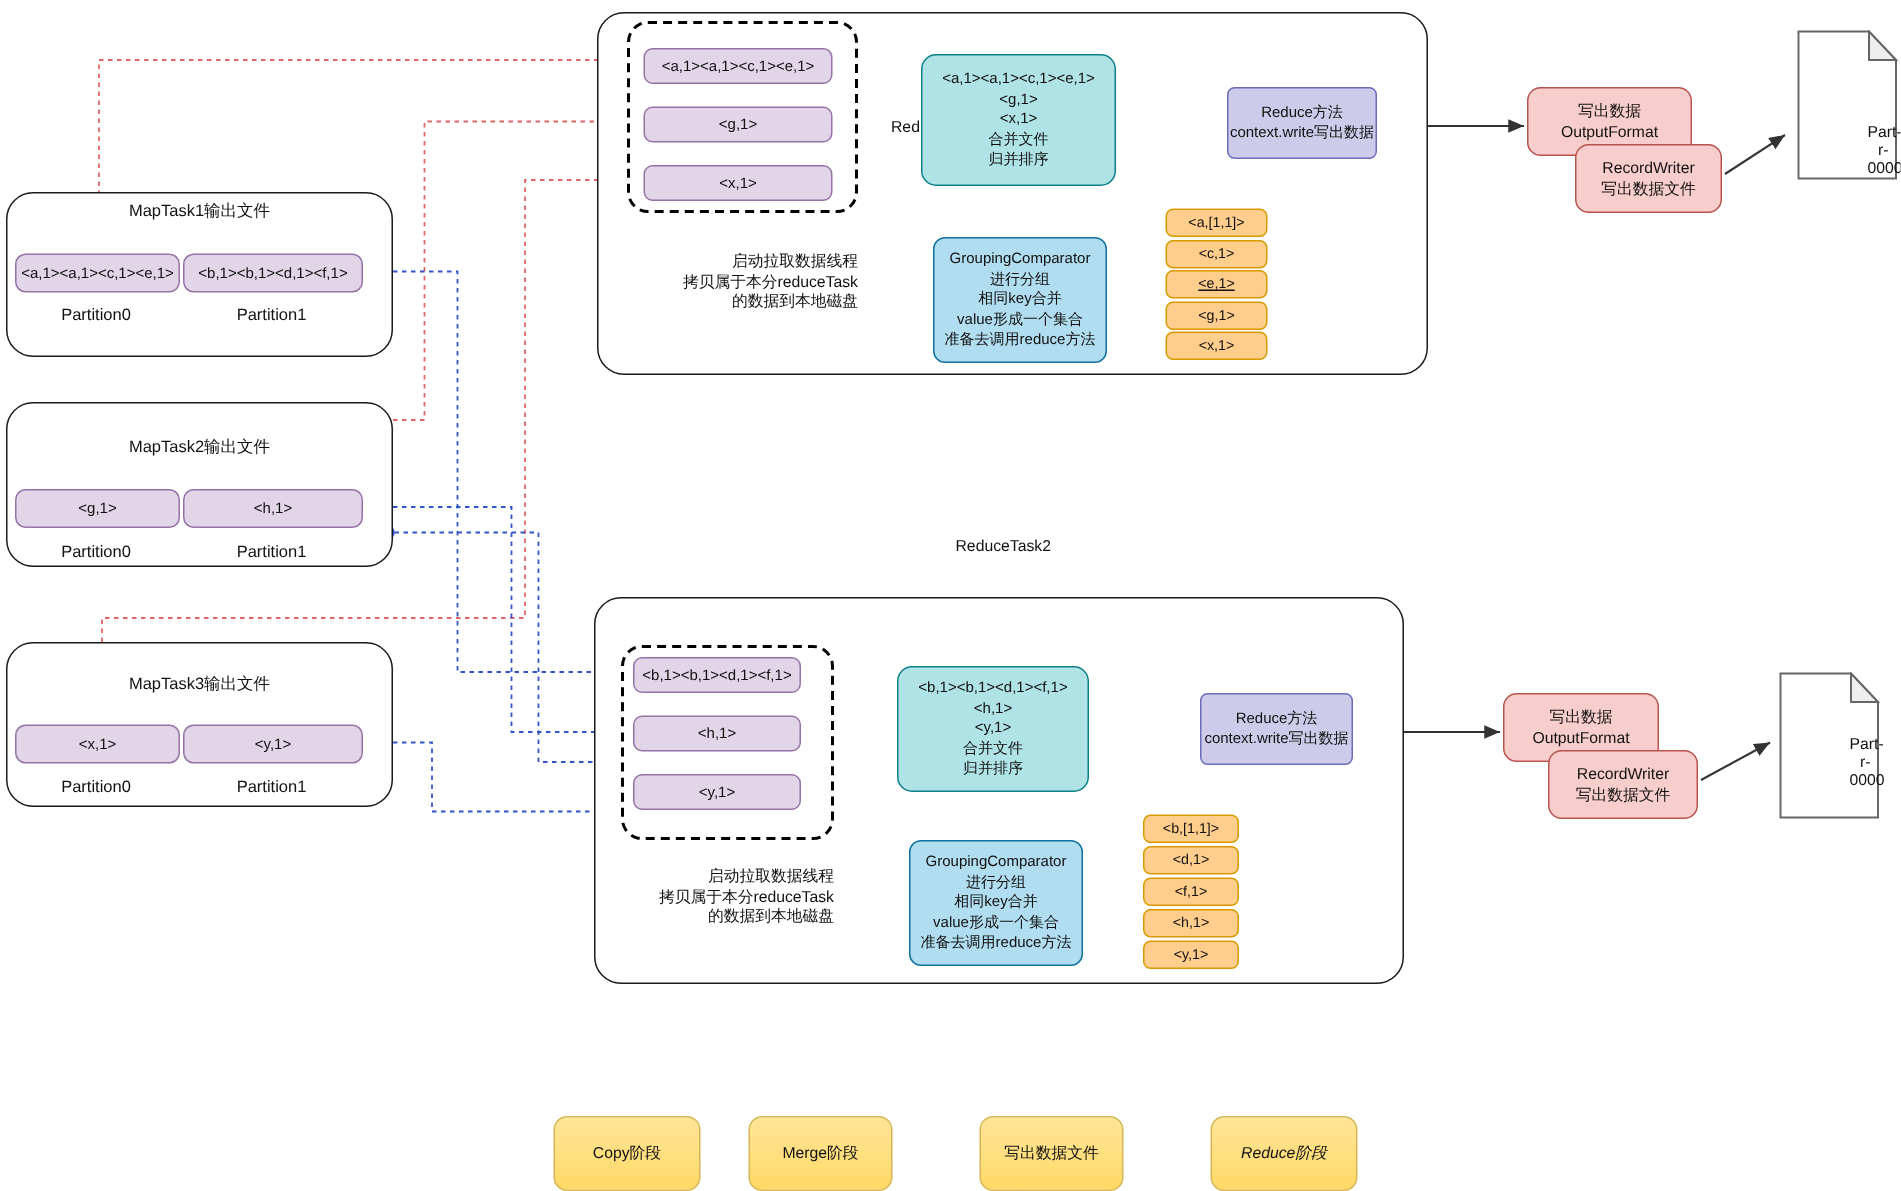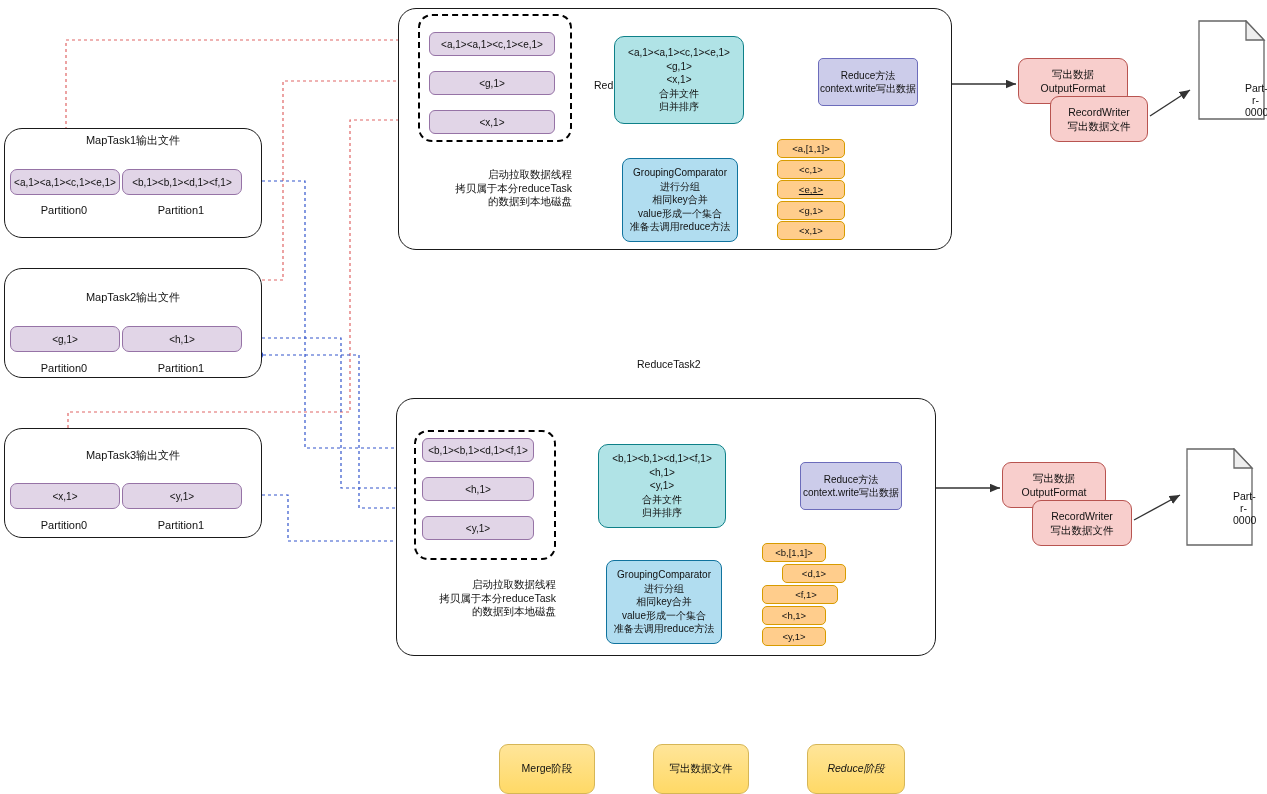--- a/index.html
+++ b/index.html
@@ -254,22 +254,22 @@
 
   <div class="node blue" style="left:606px;top:560px;width:116px;height:84px;">
     <div>GroupingComparator</div>
     <div>进行分组</div>
     <div>相同key合并</div>
     <div>value形成一个集合</div>
     <div>准备去调用reduce方法</div>
   </div>
 
   <div class="orange" style="position:absolute;left:762px;top:543px;width:62px;height:17px;">&lt;b,[1,1]&gt;</div>
-  <div class="orange" style="position:absolute;left:762px;top:564px;width:62px;height:17px;margin-left:20px;">&lt;d,1&gt;</div>
-  <div class="orange" style="position:absolute;left:762px;top:585px;width:62px;height:17px;padding-left:12px;">&lt;f,1&gt;</div>
+  <div class="orange" style="position:absolute;left:762px;top:564px;width:62px;height:17px;">&lt;d,1&gt;</div>
+  <div class="orange" style="position:absolute;left:762px;top:585px;width:62px;height:17px;">&lt;f,1&gt;</div>
   <div class="orange" style="position:absolute;left:762px;top:606px;width:62px;height:17px;">&lt;h,1&gt;</div>
   <div class="orange" style="position:absolute;left:762px;top:627px;width:62px;height:17px;">&lt;y,1&gt;</div>
 
   <div class="node lav" style="left:800px;top:462px;width:102px;height:48px;">
     <div>Reduce方法</div>
     <div>context.write写出数据</div>
   </div>
 
   <div class="node pink" style="left:1002px;top:462px;width:104px;height:46px;">
     <div>写出数据</div>
@@ -281,17 +281,18 @@
   </div>
 
   <div class="filebox" style="left:1186px;top:448px;width:68px;height:98px;">
     <svg width="68" height="98" viewBox="0 0 68 98">
       <path d="M1,1 L48,1 L66,20 L66,97 L1,97 Z" fill="#ffffff" stroke="#666" stroke-width="1.3"></path>
       <path d="M48,1 L48,20 L66,20 Z" fill="#eeeeee" stroke="#666" stroke-width="1.3"></path>
     </svg>
     <div class="lbl" style="top:42px;">Part-r-0000</div>
   </div>
 
+  <div class="node yellow" style="left:369px;top:744px;width:98px;height:50px;">Copy阶段</div>
   <div class="node yellow" style="left:499px;top:744px;width:96px;height:50px;">Merge阶段</div>
   <div class="node yellow" style="left:653px;top:744px;width:96px;height:50px;">写出数据文件</div>
   <div class="node yellow" style="left:807px;top:744px;width:98px;height:50px;font-style:italic;">Reduce阶段</div>
 
 </div>
 
 </body></html>

